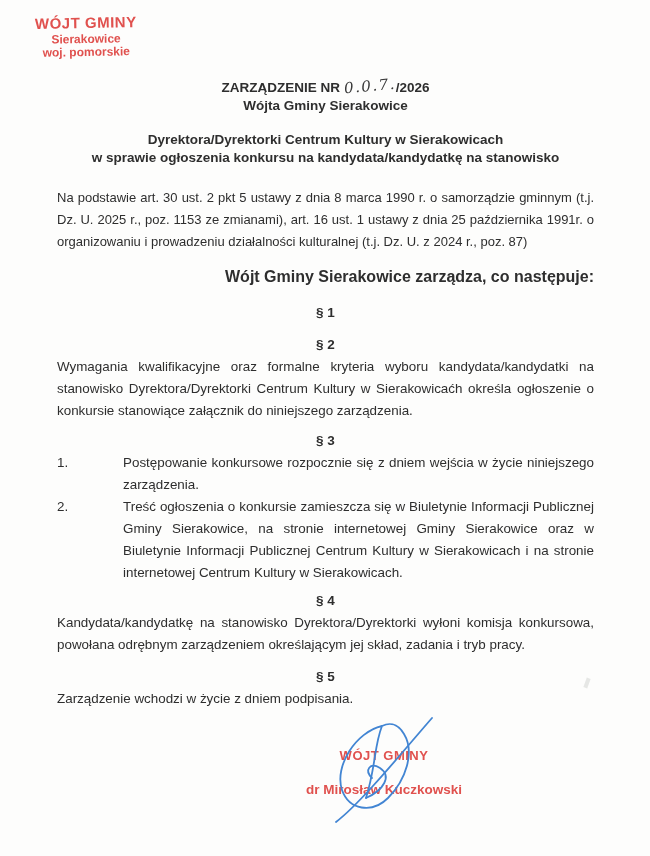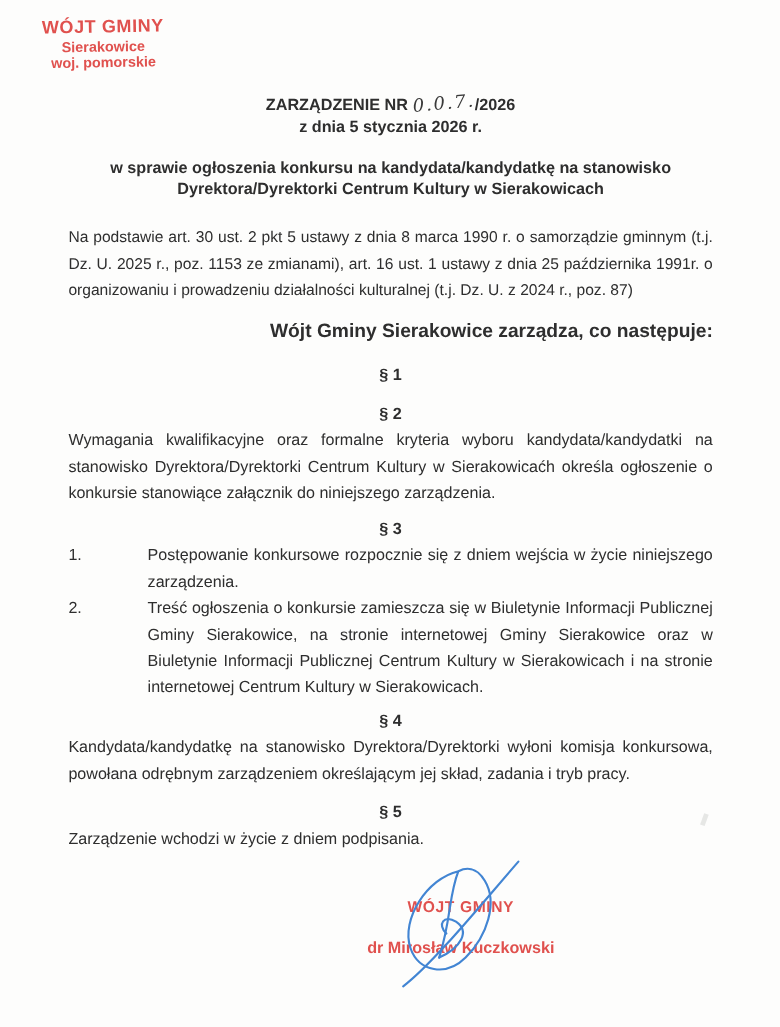--- a/index.html
+++ b/index.html
@@ -136,26 +136,26 @@
   <div class="stamp">
     <div class="s1">WÓJT GMINY</div>
     <div class="s2">Sierakowice</div>
     <div class="s3">woj. pomorskie</div>
   </div>
 
   <div class="content">
 
     <div class="title-block">
       <div><span>ZARZĄDZENIE NR </span><span class="handwritten">0.0.7.</span><span>/2026</span></div>
-      <div>z dnia 5 stycznia 2026 r.</div>
+      <div>Wójta Gminy Sierakowice</div>
     </div>
 
     <div class="subject">
+      <div>Dyrektora/Dyrektorki Centrum Kultury w Sierakowicach</div>
       <div>w sprawie ogłoszenia konkursu na kandydata/kandydatkę na stanowisko</div>
-      <div>Dyrektora/Dyrektorki Centrum Kultury w Sierakowicach</div>
     </div>
 
     <p class="legal-basis">Na podstawie art. 30 ust. 2 pkt 5 ustawy z dnia 8 marca 1990 r. o samorządzie gminnym (t.j. Dz. U. 2025 r., poz. 1153 ze zmianami), art. 16 ust. 1 ustawy z dnia 25 października 1991r. o organizowaniu i prowadzeniu działalności kulturalnej (t.j. Dz. U. z 2024 r., poz. 87)</p>
 
     <p class="enacting">Wójt Gminy Sierakowice zarządza, co następuje:</p>
 
     <div class="sec-heading mt16">§ 1</div>
 
     <div class="sec-heading mt10">§ 2</div>
     <p class="sec-text gap12">Wymagania kwalifikacyjne oraz formalne kryteria wyboru kandydata/kandydatki na stanowisko Dyrektora/Dyrektorki Centrum Kultury w Sierakowicaćh określa ogłoszenie o konkursie stanowiące załącznik do niniejszego zarządzenia.</p>

